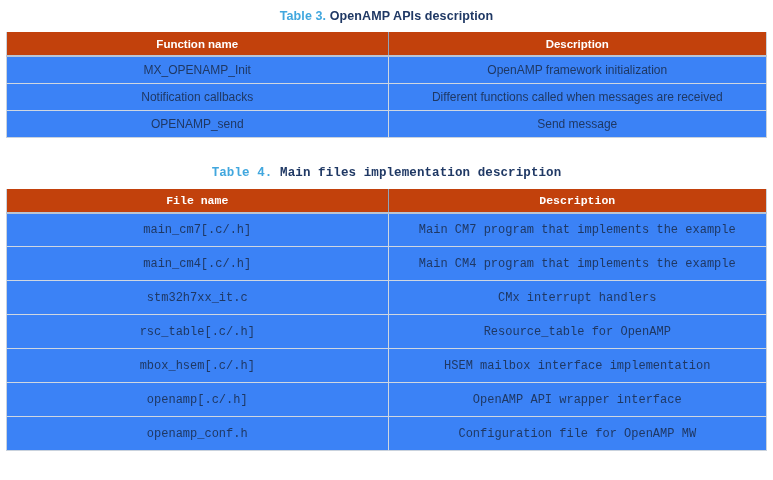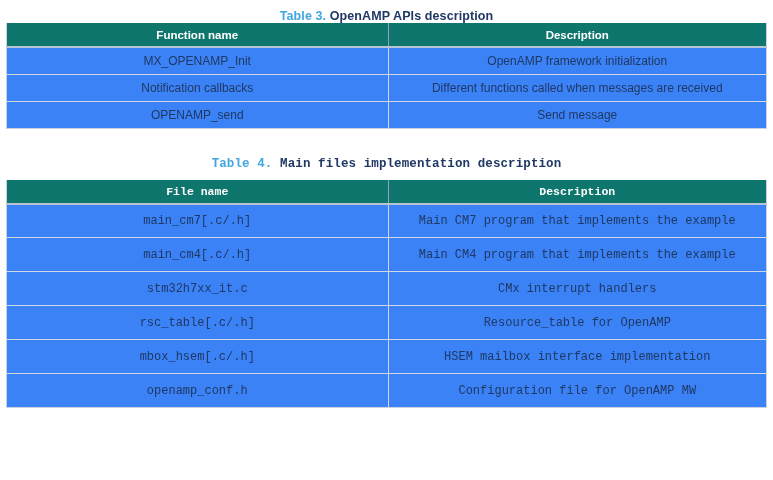--- a/index.html
+++ b/index.html
@@ -51,21 +51,21 @@
     width: 100%;
     border-collapse: collapse;
     table-layout: fixed;
     background: #ffffff;
     border-left: 1px solid #c9d2dd;
     border-right: 1px solid #c9d2dd;
     border-bottom: 1px solid #c9d2dd;
   }
 
   table.doc-table thead th {
-    background: #0f766e;
+    background: #c2410c;
     color: #ffffff;
     font-size: 11.5px;
     font-weight: bold;
     text-align: center;
     height: 24px;
     padding: 0 20px;
     border-right: 1px solid #8ea2bd;
     border-bottom: 2px solid #b9c4d4;
     box-sizing: border-box;
   }
@@ -94,21 +94,21 @@
 
   table.doc-table tbody tr:last-child td {
     border-bottom: none;
   }
 
   
   #table-3-block {
     padding-top: 9px;
   }
   #table-3-block .table-caption {
-    margin-bottom: 0;
+    margin-bottom: 9px;
   }
   #table-3 colgroup .col-name { width: 50.2%; }
   #table-3 tbody td { height: 27px; }
 
   
   #table-4-block {
     padding-top: 28px;
     font-family: Liberation Mono, monospace;
   }
   #table-4-block .table-caption {
@@ -186,20 +186,24 @@
         </tr>
         <tr>
           <td>rsc_table[.c/.h]</td>
           <td>Resource_table for OpenAMP</td>
         </tr>
         <tr>
           <td>mbox_hsem[.c/.h]</td>
           <td>HSEM mailbox interface implementation</td>
         </tr>
         <tr>
+          <td>openamp[.c/.h]</td>
+          <td>OpenAMP API wrapper interface</td>
+        </tr>
+        <tr>
           <td>openamp_conf.h</td>
           <td>Configuration file for OpenAMP MW</td>
         </tr>
       </tbody>
     </table>
   </div>
 
 </div>
 
 </body></html>

